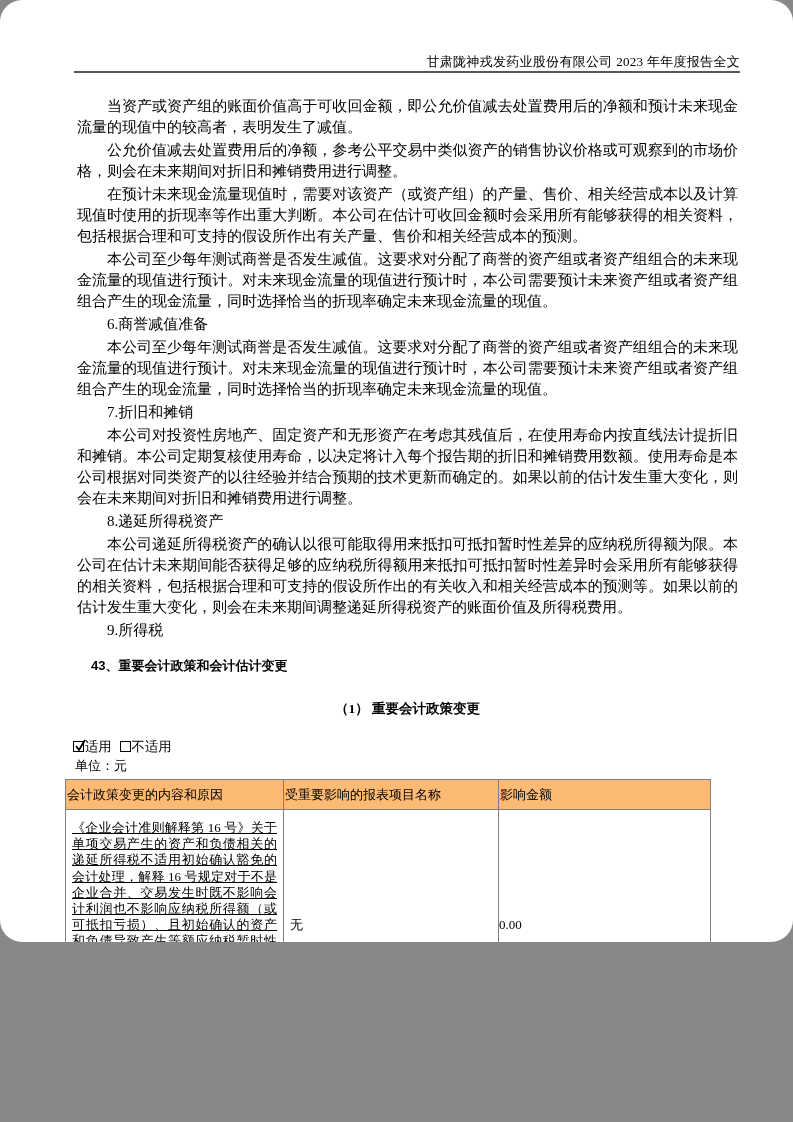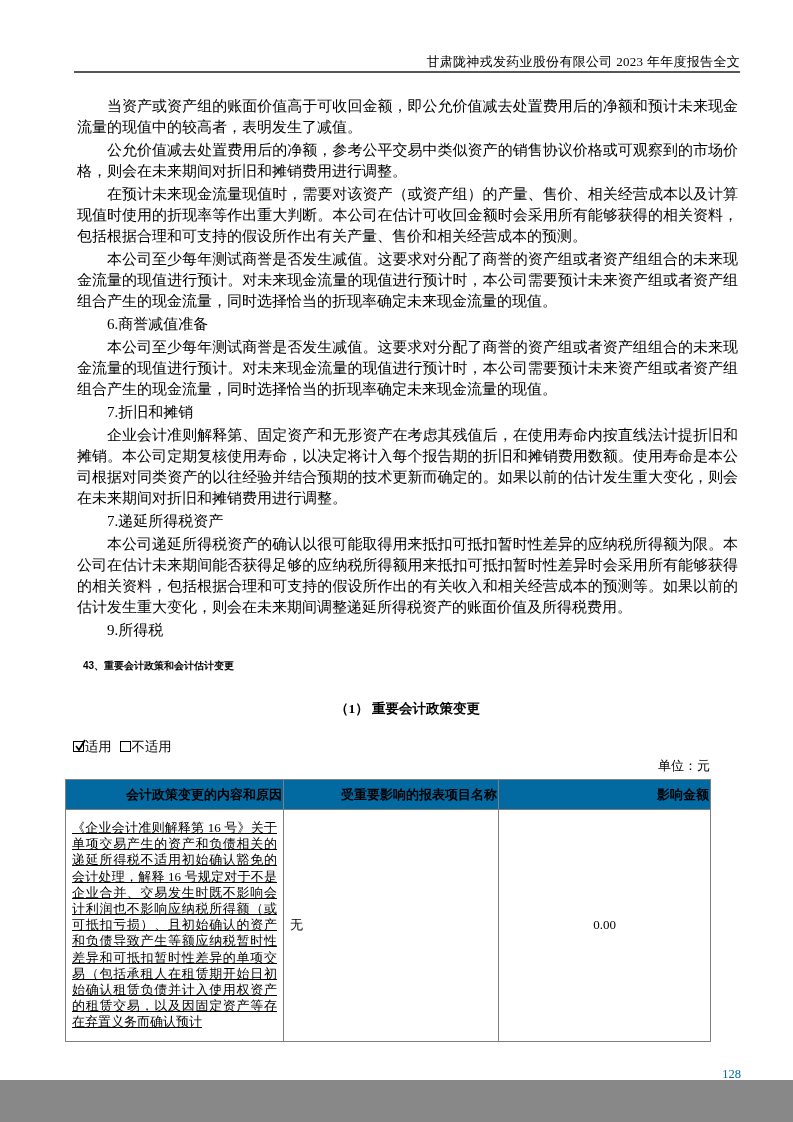--- a/index.html
+++ b/index.html
@@ -1,23 +1,24 @@
 <!DOCTYPE html>
 <html><head>
 <meta charset="utf-8">
 <style>
   html,body{margin:0;padding:0;background:#888;}
   .page{
     position:relative;
-    width:793px;height:1080px;
+    width:793px;height:942px;
     margin:0 auto;
     background:#ffffff;
     font-family:"Liberation Serif","DejaVu Serif",serif;
     color:#000;
     overflow:hidden;
+    border-radius:22px;
   }
   
   .doc-header{
     position:absolute;left:75px;width:665px;top:53px;
     text-align:right;font-size:13px;letter-spacing:0.3px;
   }
   .header-rule{
     position:absolute;left:74px;width:666px;top:71px;height:2px;
     background:#575757;
   }
@@ -25,80 +26,80 @@
   .flow{
     position:absolute;left:75px;width:665px;top:94px;
   }
   .para{
     margin:2px;
     font-size:15px;line-height:21px;
     text-align:justify;text-justify:inter-ideograph;
     text-indent:2em;
   }
   .h1{
-    margin:16px 0 0 8px;
-    font-size:10px;line-height:18px;font-weight:bold;
+    margin:16px 0 0 16px;
+    font-size:13px;line-height:18px;font-weight:bold;
     font-family:"Liberation Sans","DejaVu Sans",sans-serif;
   }
   .h2{
     margin:26px 0 0 0;
     font-size:13.5px;line-height:16px;font-weight:bold;text-align:center;
   }
   .applicability{
     margin:22px 0 0 -2px;
     font-size:13.3px;line-height:16px;
   }
   .cb{
     display:inline-block;width:11px;height:11px;
     border:1.3px solid #000;box-sizing:border-box;
     position:relative;top:1px;margin-right:1px;
   }
   .cb svg{position:absolute;left:-1px;top:-3px;overflow:visible;}
   .not-applicable-group{margin-left:8px;}
   .unit-row{
     margin:3px 30px 0 0;
-    text-align:right;font-size:13px;line-height:15px;
+    text-align:left;font-size:13px;line-height:15px;
   }
   
   .policy-table{
     border-collapse:collapse;
     margin:6px 0 0 -10px;
     width:645px;
     table-layout:fixed;
     font-size:13px;
   }
   .policy-table col.c1{width:218px;}
   .policy-table col.c2{width:215px;}
   .policy-table col.c3{width:212px;}
   .policy-table th,.policy-table td{
     border:1px solid #7f7f7f;
   }
   .policy-table th{
-    background:#0369a1;
-    font-weight:bold;
+    background:#fdba74;
+    font-weight:normal;
     height:27px;
-    text-align:right;
+    text-align:left;
     font-size:13px;
   }
   .cell-reason{
     padding:10px 6px;
     text-align:justify;text-justify:inter-ideograph;
     line-height:16.2px;
     vertical-align:top;
     text-decoration:underline;
   }
   .cell-items{
     vertical-align:middle;
     padding:2px 6px;
     text-align:left;
   }
   .cell-amount{
     vertical-align:middle;
     padding:2px 0;
-    text-align:center;
+    text-align:left;
   }
   .page-number{
     position:absolute;right:52px;top:1067px;
     font-size:12.5px;color:#0369a1;
   }
 </style>
 </head>
 <body>
 
 <div class="page">
@@ -107,22 +108,22 @@
   <div class="header-rule"></div>
 
   <div class="flow">
     <p class="para">当资产或资产组的账面价值高于可收回金额，即公允价值减去处置费用后的净额和预计未来现金流量的现值中的较高者，表明发生了减值。</p>
     <p class="para">公允价值减去处置费用后的净额，参考公平交易中类似资产的销售协议价格或可观察到的市场价格，则会在未来期间对折旧和摊销费用进行调整。</p>
     <p class="para">在预计未来现金流量现值时，需要对该资产（或资产组）的产量、售价、相关经营成本以及计算现值时使用的折现率等作出重大判断。本公司在估计可收回金额时会采用所有能够获得的相关资料，包括根据合理和可支持的假设所作出有关产量、售价和相关经营成本的预测。</p>
     <p class="para">本公司至少每年测试商誉是否发生减值。这要求对分配了商誉的资产组或者资产组组合的未来现金流量的现值进行预计。对未来现金流量的现值进行预计时，本公司需要预计未来资产组或者资产组组合产生的现金流量，同时选择恰当的折现率确定未来现金流量的现值。</p>
     <p class="para">6.商誉减值准备</p>
     <p class="para">本公司至少每年测试商誉是否发生减值。这要求对分配了商誉的资产组或者资产组组合的未来现金流量的现值进行预计。对未来现金流量的现值进行预计时，本公司需要预计未来资产组或者资产组组合产生的现金流量，同时选择恰当的折现率确定未来现金流量的现值。</p>
     <p class="para">7.折旧和摊销</p>
-    <p class="para">企业会计准则解释第、固定资产和无形资产在考虑其残值后，在使用寿命内按直线法计提折旧和摊销。本公司定期复核使用寿命，以决定将计入每个报告期的折旧和摊销费用数额。使用寿命是本公司根据对同类资产的以往经验并结合预期的技术更新而确定的。如果以前的估计发生重大变化，则会在未来期间对折旧和摊销费用进行调整。</p>
-    <p class="para">7.递延所得税资产</p>
+    <p class="para">本公司对投资性房地产、固定资产和无形资产在考虑其残值后，在使用寿命内按直线法计提折旧和摊销。本公司定期复核使用寿命，以决定将计入每个报告期的折旧和摊销费用数额。使用寿命是本公司根据对同类资产的以往经验并结合预期的技术更新而确定的。如果以前的估计发生重大变化，则会在未来期间对折旧和摊销费用进行调整。</p>
+    <p class="para">8.递延所得税资产</p>
     <p class="para">本公司递延所得税资产的确认以很可能取得用来抵扣可抵扣暂时性差异的应纳税所得额为限。本公司在估计未来期间能否获得足够的应纳税所得额用来抵扣可抵扣暂时性差异时会采用所有能够获得的相关资料，包括根据合理和可支持的假设所作出的有关收入和相关经营成本的预测等。如果以前的估计发生重大变化，则会在未来期间调整递延所得税资产的账面价值及所得税费用。</p>
     <p class="para">9.所得税</p>
 
     <div class="h1">43、重要会计政策和会计估计变更</div>
     <div class="h2">（1） 重要会计政策变更</div>
 
     <div class="applicability">
       <span class="cb"><svg width="15" height="15" viewBox="0 0 15 15">
             <polyline points="3,7 6,11 12,1" fill="none" stroke="#000" stroke-width="1.8"></polyline>
           </svg></span><span>适用</span><span class="not-applicable-group"><span class="cb"></span><span>不适用</span></span>

